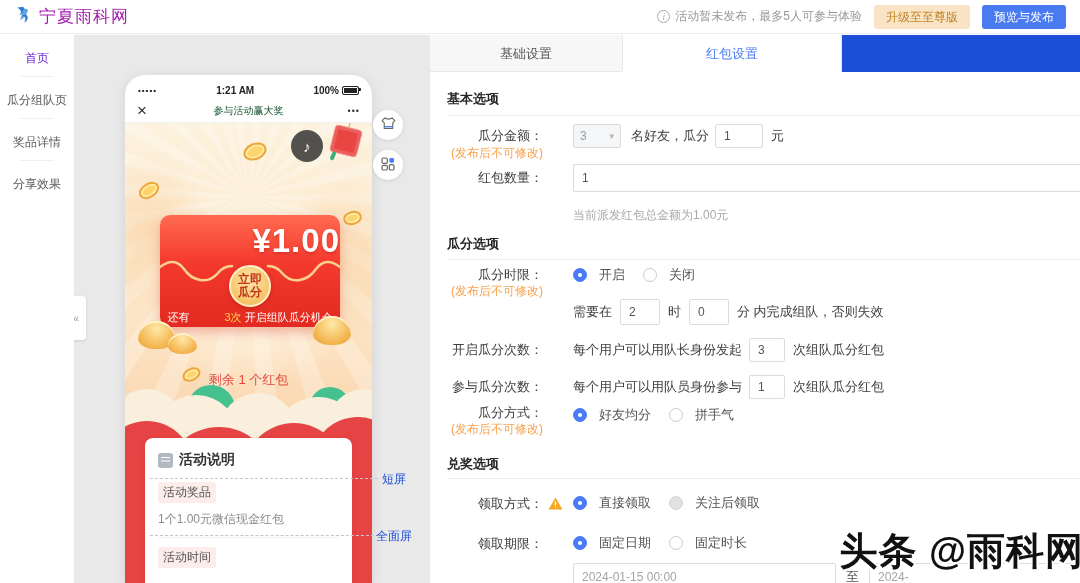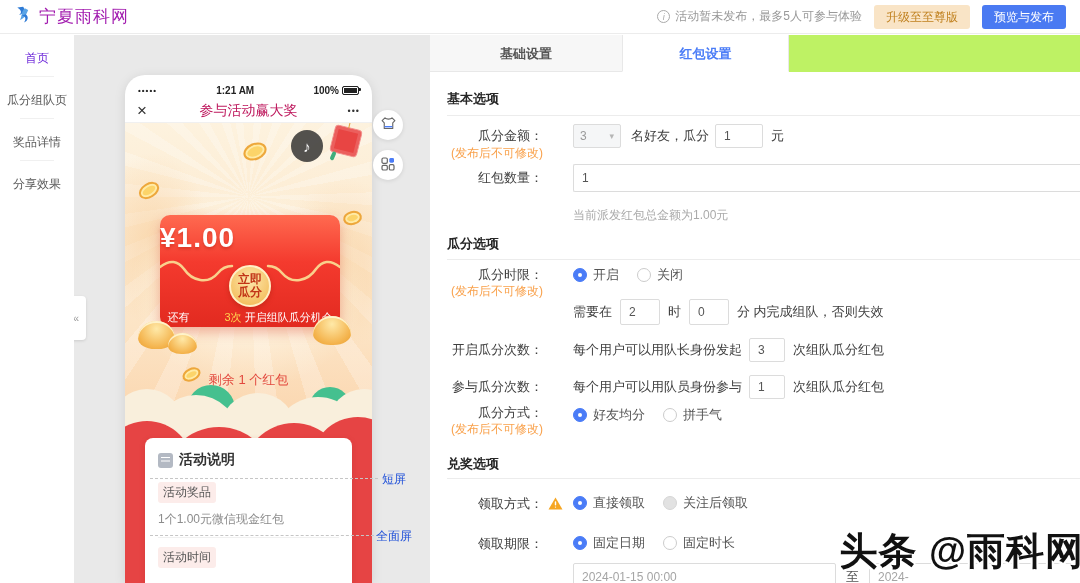--- a/index.html
+++ b/index.html
@@ -36,21 +36,21 @@
          border-radius:20px 20px 0 0;box-shadow:0 2px 12px rgba(0,0,0,.10);z-index:1;}
   .statusbar{height:18px;display:flex;align-items:center;justify-content:space-between;
              padding:6px 13px 0;font-size:10px;font-weight:bold;color:#222;}
   .signal{font-size:8px;letter-spacing:1px;}
   .batt{display:flex;align-items:center;gap:3px;}
   .battery{display:inline-block;width:15px;height:7px;border:1px solid #222;border-radius:2px;
            position:relative;background:#222;box-shadow:inset 0 0 0 1px #fff;}
   .battery::after{content:"";position:absolute;right:-3px;top:1.5px;width:2px;height:3px;background:#222;border-radius:0 1px 1px 0;}
   .navbar{height:23px;display:flex;align-items:center;padding:0 12px;border-bottom:1px solid #f0f0f0;}
   .nav-close{font-size:17px;color:#333;line-height:20px;cursor:pointer;width:20px;}
-  .nav-title{flex:1;text-align:center;font-size:14px;color:#be185d;}
+  .nav-title{flex:1;text-align:center;font-size:10px;color:#14532d;}
   .nav-more{width:20px;text-align:right;color:#333;font-size:9px;letter-spacing:1px;cursor:pointer;}
 
   .screen{position:absolute;left:0;right:0;top:48px;bottom:0;overflow:hidden;
           background:linear-gradient(180deg,#fdf2de 0%,#fce4c5 45%,#fbd8b2 62%,#fbd6ae 100%);}
   .rays{position:absolute;left:-30%;right:-30%;top:-20%;height:90%;
         background:repeating-conic-gradient(from -10deg at 50% 40%,rgba(255,255,255,.55) 0deg 6deg,rgba(255,255,255,0) 6deg 14deg);
         opacity:.45;}
   .glow{position:absolute;left:6px;top:56px;width:236px;height:210px;
         background:radial-gradient(closest-side,rgba(255,251,238,.95),rgba(255,240,214,0));}
   .blob{position:absolute;border-radius:50%;background:radial-gradient(closest-side,rgba(248,203,150,.55),rgba(248,203,150,0));}
@@ -70,22 +70,22 @@
   .lantern{position:absolute;left:207px;top:4px;width:26px;height:26px;background:#e84543;
            border:1px solid #f2918d;border-radius:4px;transform:rotate(14deg);
            box-shadow:inset 0 0 0 3px rgba(255,255,255,.14);z-index:3;}
   .lantern::before{content:"";position:absolute;left:12px;top:-10px;width:1px;height:10px;background:#e3a23e;}
   .lantern::after{content:"";position:absolute;left:2px;bottom:-9px;width:4px;height:9px;background:#3fae7c;
                   border-radius:2px;transform:rotate(10deg);}
 
   .packet{position:absolute;left:35px;top:92px;width:180px;height:112px;border-radius:10px;
           background:linear-gradient(180deg,#ff6a50 0%,#f43a2e 42%,#e22a20 100%);
           box-shadow:0 5px 12px rgba(219,66,44,.38);z-index:2;}
-  .packet-amount{position:absolute;left:0;right:0;top:7px;text-align:left;color:#fff;
-                 font-size:28px;font-weight:bold;letter-spacing:1px;text-shadow:0 2px 3px rgba(160,20,10,.35);}
+  .packet-amount{position:absolute;left:0;right:0;top:7px;text-align:right;color:#fff;
+                 font-size:33px;font-weight:bold;letter-spacing:1px;text-shadow:0 2px 3px rgba(160,20,10,.35);}
   .packet-wave{position:absolute;left:0;top:42px;width:180px;height:34px;}
   .coin-btn{position:absolute;left:69px;top:50px;width:42px;height:42px;border-radius:50%;
             background:radial-gradient(circle at 50% 35%,#fde7ad,#f5c468 70%,#eeb24e);
             border:2px solid #fff0c6;box-sizing:border-box;display:flex;flex-direction:column;
             align-items:center;justify-content:center;color:#c23517;font-weight:bold;font-size:12px;
             line-height:13px;cursor:pointer;box-shadow:0 2px 5px rgba(150,30,10,.4);}
   .chance{position:absolute;left:0;right:0;top:95px;text-align:center;color:#fff;font-size:11px;}
   .chance em{font-style:normal;color:#ffd34e;margin-left:32px;}
 
   .ingot{position:absolute;background:radial-gradient(circle at 50% 28%,#ffe9a8,#f4b44e 68%,#e89c2e);
@@ -134,25 +134,25 @@
 
   .marker{position:absolute;z-index:6;font-size:12px;color:#1d4ed8;}
   .marker-line{position:absolute;border-top:1px dashed #c6c6c6;z-index:6;}
   .ml-short{left:76px;top:443px;width:228px;}
   .ml-full{left:76px;top:500px;width:224px;}
   .mk-short{left:308px;top:436px;}
   .mk-full{left:302px;top:493px;}
 
   
   .panel{position:absolute;left:430px;top:35px;right:0;bottom:0;background:#fff;}
-  .tabs{display:flex;height:37px;background:#bef264;font-weight:bold;}
+  .tabs{display:flex;height:37px;background:#1d4ed8;}
   .tab{height:37px;line-height:37px;text-align:center;font-size:13px;color:#555;background:#f7f7f7;
        border-bottom:1px solid #e8e8e8;box-sizing:border-box;cursor:pointer;}
   .tab.t1{width:192px;}
-  .tab.t2{width:167px;text-align:center;}
+  .tab.t2{width:220px;text-align:center;}
   .tab.t3{flex:1;}
   .tab.active{background:#fff;color:#4a7cf7;border-bottom-color:#fff;
               border-left:1px solid #e8e8e8;border-right:1px solid #e8e8e8;}
 
   .form{position:absolute;left:0;right:0;top:37px;bottom:0;overflow:hidden;}
   .sec-title{position:absolute;left:17px;font-size:13px;font-weight:bold;color:#262626;}
   .sec-div{position:absolute;left:17px;right:0;height:1px;background:#ececec;}
   .row{position:absolute;left:5px;right:0;}
   .lbl{position:absolute;left:0;top:0;width:108px;text-align:right;font-size:13px;color:#404040;line-height:24px;}
   .lbl-note{position:absolute;left:0;top:20px;width:108px;text-align:right;font-size:12px;color:#f9a14b;line-height:18px;}
@@ -166,21 +166,21 @@
   .ipt.mid{width:36px;height:24px;}
   .ipt.full{flex:1;border-radius:2px 0 0 2px;border-right:none;}
   .ipt.date1{width:263px;color:#a5a5a5;}
   .ipt.date2{flex:1;color:#a5a5a5;border-right:none;border-radius:2px 0 0 2px;}
   .mini-select{width:48px;height:24px;background:#f5f6f7;border:1px solid #dcdcdc;border-radius:2px;
                box-sizing:border-box;display:inline-flex;align-items:center;justify-content:space-between;
                padding:0 6px;color:#9a9a9a;font-size:12px;cursor:pointer;}
   .caret{font-size:9px;color:#b5b5b5;font-style:normal;}
   .gap{display:inline-block;width:10px;}
   .helper{position:absolute;left:138px;top:43px;font-size:12px;color:#aaa;}
-  .radio{display:inline-flex;align-items:center;gap:6px;margin-right:18px;cursor:pointer;color:#555;}
+  .radio{display:inline-flex;align-items:center;gap:12px;margin-right:18px;cursor:pointer;color:#555;}
   .radio .dot{width:14px;height:14px;border-radius:50%;border:1px solid #ccc;background:#fff;
               box-sizing:border-box;position:relative;flex:none;}
   .radio.checked .dot{background:#4a7cf7;border-color:#4a7cf7;}
   .radio.checked .dot::after{content:"";position:absolute;left:4px;top:4px;width:4px;height:4px;
                              border-radius:50%;background:#fff;}
   .radio.disabled .dot{background:#e2e2e2;border-color:#d6d6d6;}
   .warn-icon{position:absolute;left:113px;top:5px;}
   .to-text{margin:0 10px;color:#555;}
 
   

